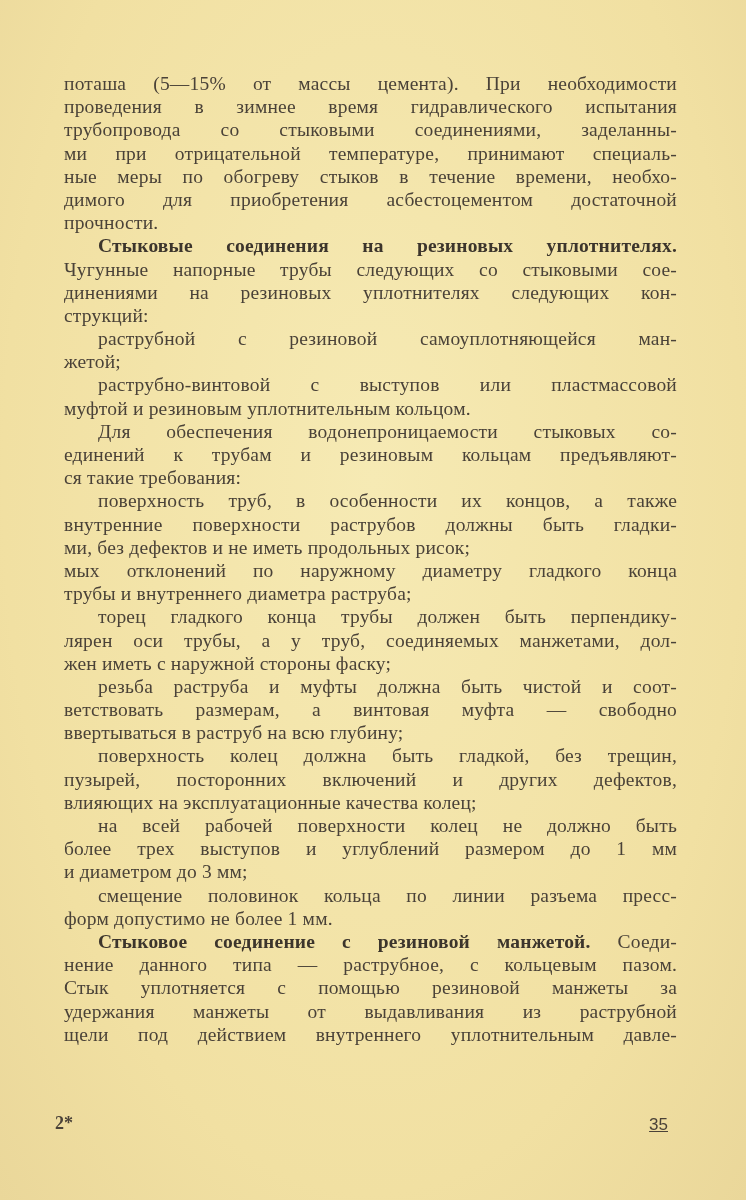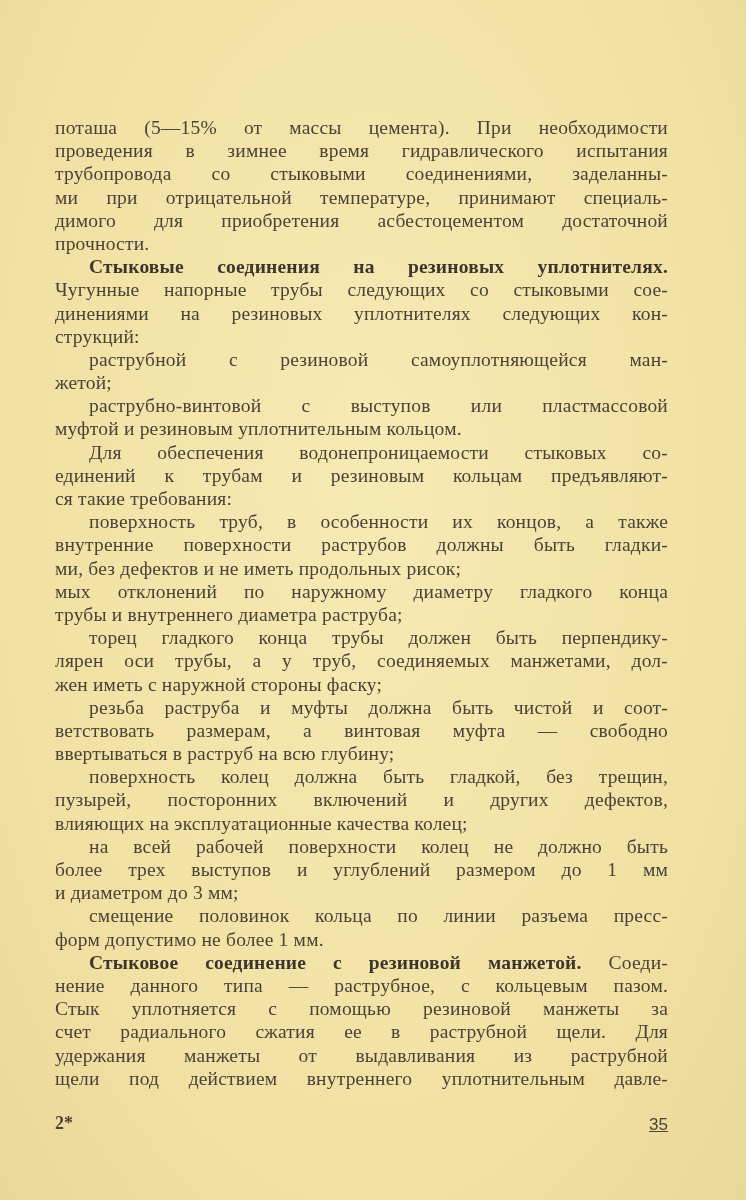--- a/index.html
+++ b/index.html
@@ -6,23 +6,22 @@
     body {
       width: 746px; height: 1200px; overflow: hidden;
       background: #f3e4a8;
       background-image: radial-gradient(ellipse at 50% 40%, #f6eab4 0%, #f1e0a2 70%, #ead79a 100%);
       font-family: "Liberation Serif", "DejaVu Serif", serif;
       color: #4a4238;
       position: relative;
     }
     .page {
       position: absolute;
-      left: 55px; top: 72px;
+      left: 64px; top: 72px;
       width: 613px;
-      margin-top: 44px;
     }
     .line {
       display: block;
       height: 23.2px;
       line-height: 23.2px;
       font-size: 19.5px;
       white-space: nowrap;
       text-align: justify;
       text-align-last: justify;
       letter-spacing: 0.2px;
@@ -38,20 +37,21 @@
     .pageno { position: absolute; right: 0; top: 2px; font-family: "Liberation Sans", sans-serif; font-size: 17px; text-decoration: underline; }
   </style>
 </head>
 <body>
 
 <div class="page" id="page-body">
     <span class="line">поташа (5—15% от массы цемента). При необходимости</span>
     <span class="line">проведения в зимнее время гидравлического испытания</span>
     <span class="line">трубопровода со стыковыми соединениями, заделанны-</span>
     <span class="line">ми при отрицательной температуре, принимают специаль-</span>
+    <span class="line">ные меры по обогреву стыков в течение времени, необхо-</span>
     <span class="line">димого для приобретения асбестоцементом достаточной</span>
     <span class="line last">прочности.</span>
     <span class="line indent bold">Стыковые соединения на резиновых уплотнителях.</span>
     <span class="line">Чугунные напорные трубы следующих со стыковыми сое-</span>
     <span class="line">динениями на резиновых уплотнителях следующих кон-</span>
     <span class="line last">струкций:</span>
     <span class="line indent">раструбной с резиновой самоуплотняющейся ман-</span>
     <span class="line last">жетой;</span>
     <span class="line indent">раструбно-винтовой с выступов или пластмассовой</span>
     <span class="line last">муфтой и резиновым уплотнительным кольцом.</span>
@@ -73,21 +73,20 @@
     <span class="line">пузырей, посторонних включений и других дефектов,</span>
     <span class="line last">влияющих на эксплуатационные качества колец;</span>
     <span class="line indent">на всей рабочей поверхности колец не должно быть</span>
     <span class="line">более трех выступов и углублений размером до 1 мм</span>
     <span class="line last">и диаметром до 3 мм;</span>
     <span class="line indent">смещение половинок кольца по линии разъема пресс-</span>
     <span class="line last">форм допустимо не более 1 мм.</span>
     <span class="line indent"><span class="bold">Стыковое соединение с резиновой манжетой. </span><span>Соеди-</span></span>
     <span class="line">нение данного типа — раструбное, с кольцевым пазом.</span>
     <span class="line">Стык уплотняется с помощью резиновой манжеты за</span>
-    <span class="line">счет радиального сжатия ее в раструбной щели. Для</span>
     <span class="line">удержания манжеты от выдавливания из раструбной</span>
     <span class="line">щели под действием внутреннего уплотнительным давле-</span>
   </div>
 
 <div class="footer">
   <span class="sig">2*</span>
   <span class="pageno">35</span>
 </div>
 
 </body></html>

